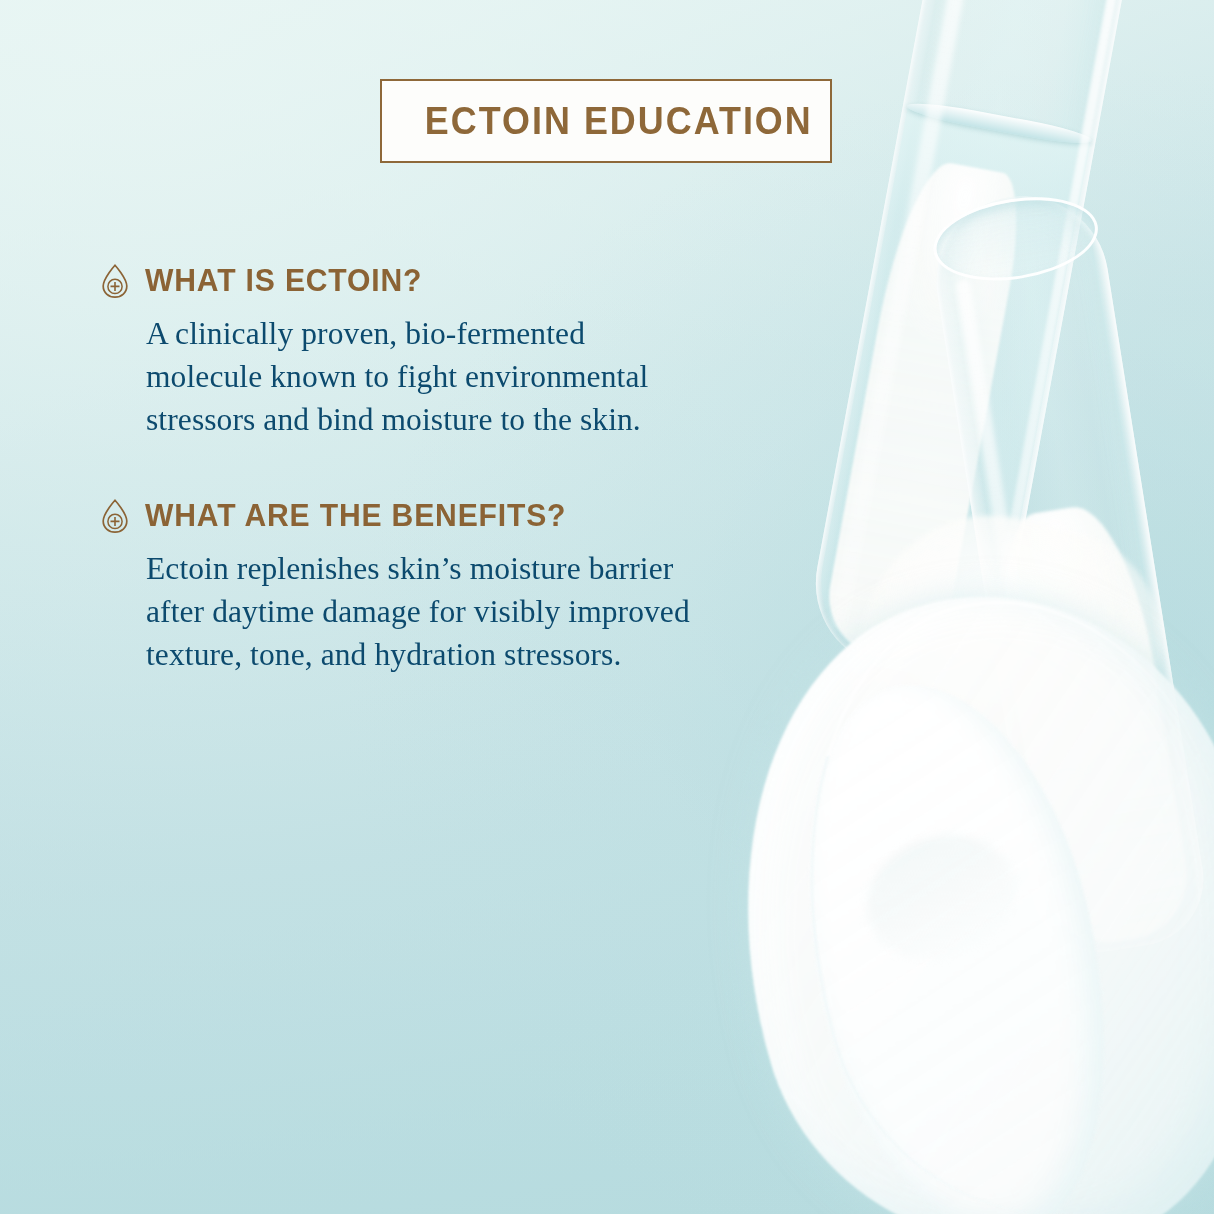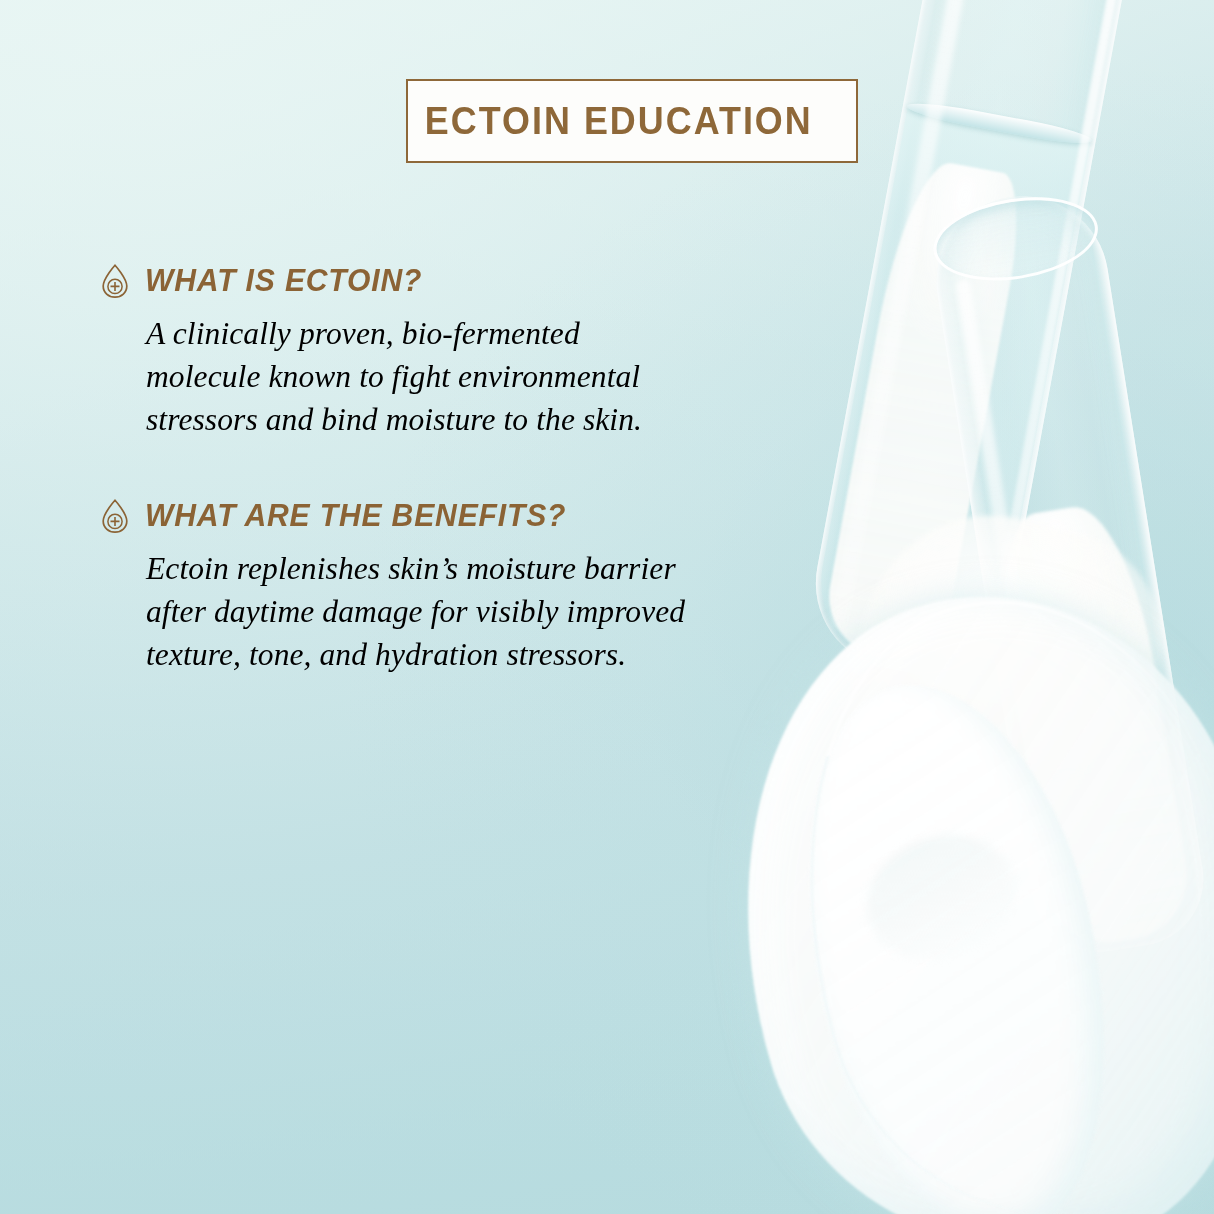--- a/index.html
+++ b/index.html
@@ -256,22 +256,21 @@
     position: absolute;
     left: 380px;
     top: 79px;
     width: 452px;
     height: 84px;
     box-sizing: border-box;
     background: #fdfdfb;
     border: 2px solid #8e6839;
     display: flex;
     align-items: center;
-    justify-content: flex-start;
-    margin-left: 26px;
+    justify-content: flex-end;
   }
   .title-text {
     font-family: "Liberation Sans Narrow", "Liberation Sans", sans-serif;
     font-weight: 700;
     font-size: 39px;
     letter-spacing: 2.2px;
     color: #8e6839;
     transform: scaleX(0.92);
     white-space: nowrap;
   }
@@ -279,21 +278,20 @@
   
   .content {
     position: absolute;
     left: 100px;
     top: 262px;
     width: 760px;
   }
   .section {
     position: relative;
     margin-bottom: 44px;
-    font-style: italic;
   }
   .section-head {
     display: flex;
     align-items: center;
     gap: 15px;
     margin: 0 0 13px 0;
   }
   .drop-icon {
     flex: 0 0 auto;
     width: 30px;
@@ -309,21 +307,21 @@
     transform: scaleX(0.94);
     transform-origin: left center;
     white-space: nowrap;
   }
   .body-text {
     margin: 0;
     padding-left: 46px;
     font-family: "Liberation Serif", "DejaVu Serif", serif;
     font-size: 31.5px;
     line-height: 43px;
-    color: #000000;
+    color: #0c4a6e;
     letter-spacing: 0.1px;
     white-space: pre-line;
   }
   #sec0 { margin-bottom: 56px; }
   #sec1 { margin-bottom: 60px; }
 </style>
 </head>
 <body>
 
 <div id="canvas">

